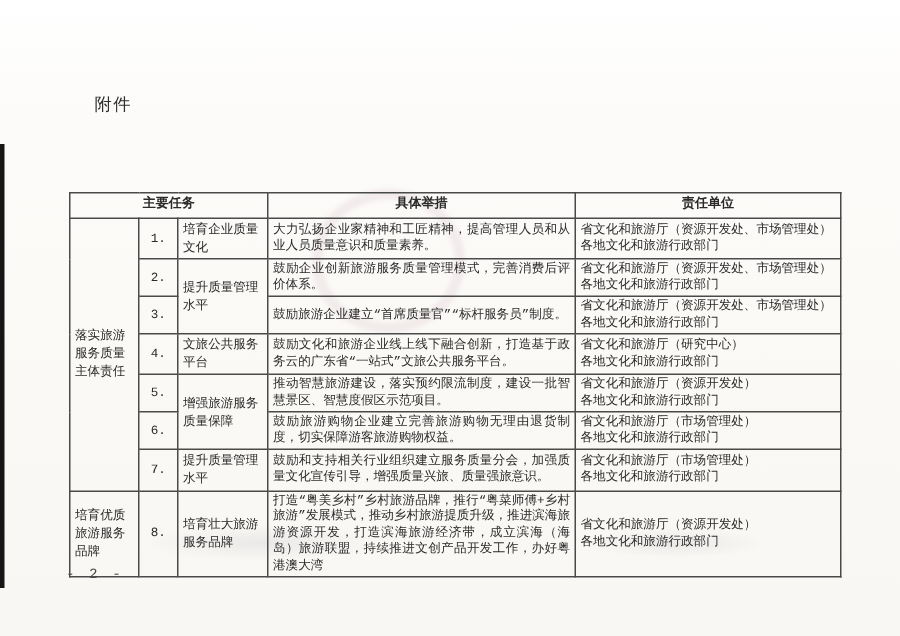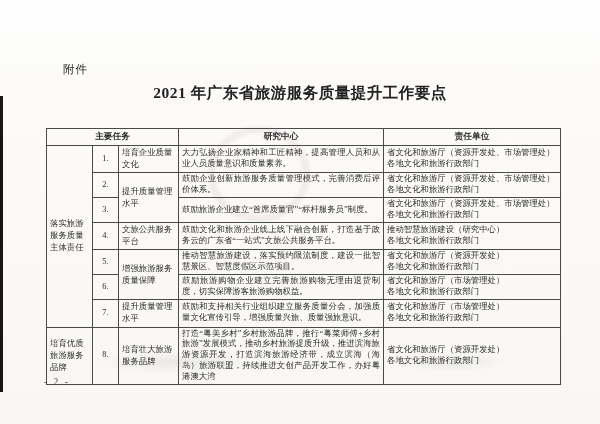--- a/index.html
+++ b/index.html
@@ -1,19 +1,19 @@
 <!DOCTYPE html>
 <html><head>
 <meta charset="utf-8">
 <style>
   html,body { margin:0; padding:0; background:#ffffff; }
   .page {
     position:relative; width:600px; height:424px; overflow:hidden;
     background: linear-gradient(180deg, #ffffff 0%, #fcfbf9 20%, #faf9f6 60%, #f8f7f4 100%);
-    font-family:Liberation Serif, serif;
+    font-family:Liberation Mono, monospace;
     color:#2e2e2e;
   }
   .scan-bar { position:absolute; left:0; top:96px; width:3px; height:296px; background:#161616; }
   .stamp {
     position:absolute; left:208px; top:126px; width:88px; height:82px;
     border:7px solid rgba(198,160,172,0.16); border-radius:50%; filter:blur(1.5px);
   }
   .smudge { position:absolute; background:radial-gradient(ellipse, rgba(125,125,130,0.12), transparent 70%); }
   .smudge.s1 { left:95px; top:350px; width:160px; height:24px; }
   .smudge.s2 { left:390px; top:352px; width:120px; height:20px; }
@@ -47,34 +47,33 @@
 <body>
 
 <div class="page">
 
   <div class="scan-bar"></div>
   <div class="stamp"></div>
   <div class="smudge s1"></div>
   <div class="smudge s2"></div>
 
   <div class="attachment">附件</div>
-  <div class="title">2021 年广东省旅游服务质量提升工作要点</div>
 
   <table class="doc">
     <colgroup>
       <col style="width:46px">
         <col style="width:26px">
         <col style="width:60px">
       <col style="width:205px">
         <col style="width:177px">
     </colgroup>
     <tbody>
         <tr class="h-hdr">
       <th colspan="3">主要任务</th>
-      <th>研究中心</th>
+      <th>具体举措</th>
       <th>责任单位</th>
     </tr>
     <tr class="h-r1">
       <td class="group" rowspan="7">落实旅游服务质量主体责任</td>
       <td class="num">1.</td>
       <td class="task">培育企业质量文化</td>
       <td class="measure">大力弘扬企业家精神和工匠精神，提高管理人员和从业人员质量意识和质量素养。</td>
       <td class="unit">
         <div>省文化和旅游厅（资源开发处、市场管理处）</div>
         <div>各地文化和旅游行政部门</div>
@@ -95,21 +94,21 @@
       <td class="unit">
         <div>省文化和旅游厅（资源开发处、市场管理处）</div>
         <div>各地文化和旅游行政部门</div>
       </td>
     </tr>
     <tr class="h-r4">
       <td class="num">4.</td>
       <td class="task">文旅公共服务平台</td>
       <td class="measure">鼓励文化和旅游企业线上线下融合创新，打造基于政务云的广东省“一站式”文旅公共服务平台。</td>
       <td class="unit">
-        <div>推动智慧旅游建设（研究中心）</div>
+        <div>省文化和旅游厅（研究中心）</div>
         <div>各地文化和旅游行政部门</div>
       </td>
     </tr>
     <tr class="h-r5">
       <td class="num">5.</td>
       <td class="task" rowspan="2">增强旅游服务质量保障</td>
       <td class="measure">推动智慧旅游建设，落实预约限流制度，建设一批智慧景区、智慧度假区示范项目。</td>
       <td class="unit">
         <div>省文化和旅游厅（资源开发处）</div>
         <div>各地文化和旅游行政部门</div>

